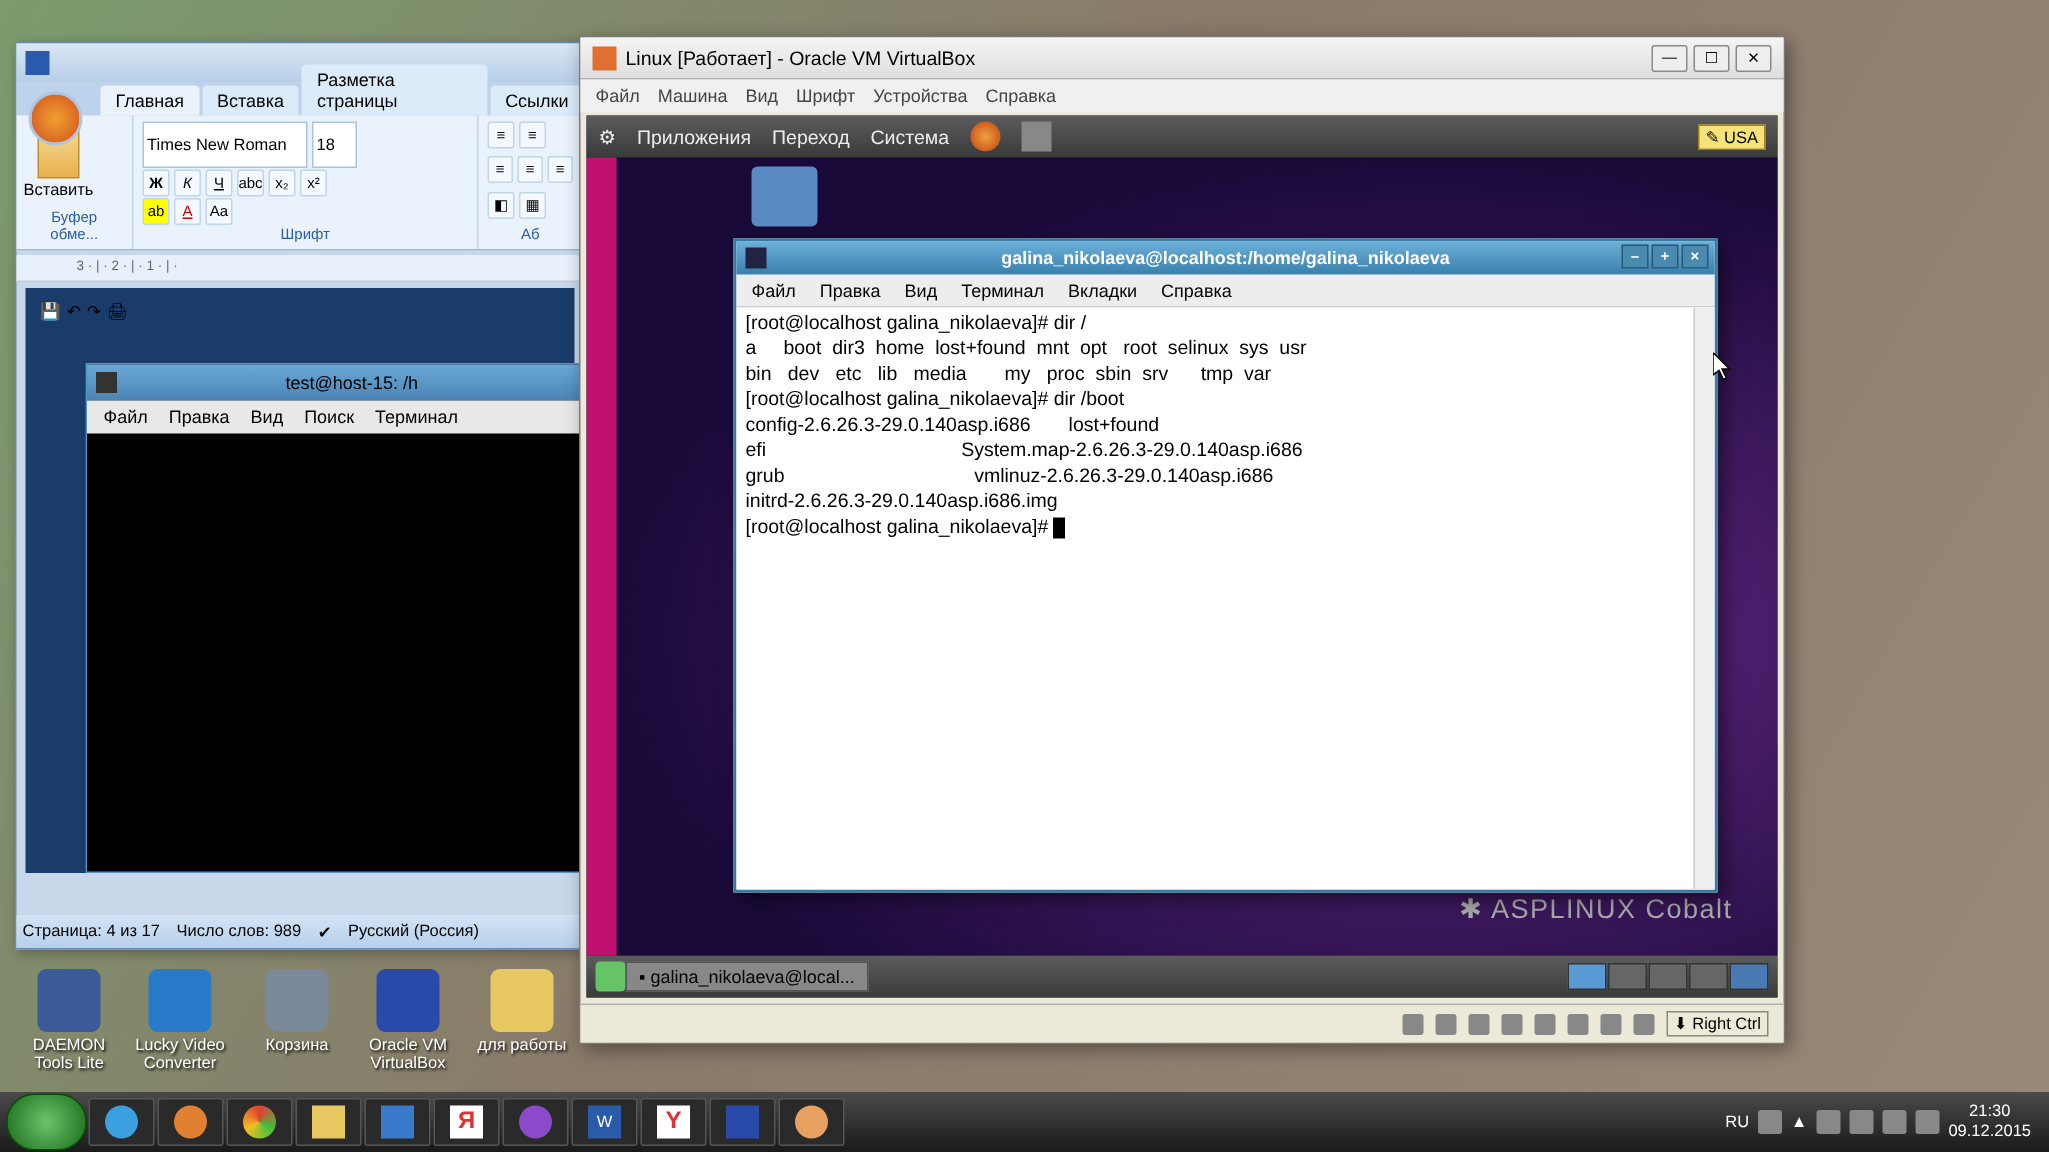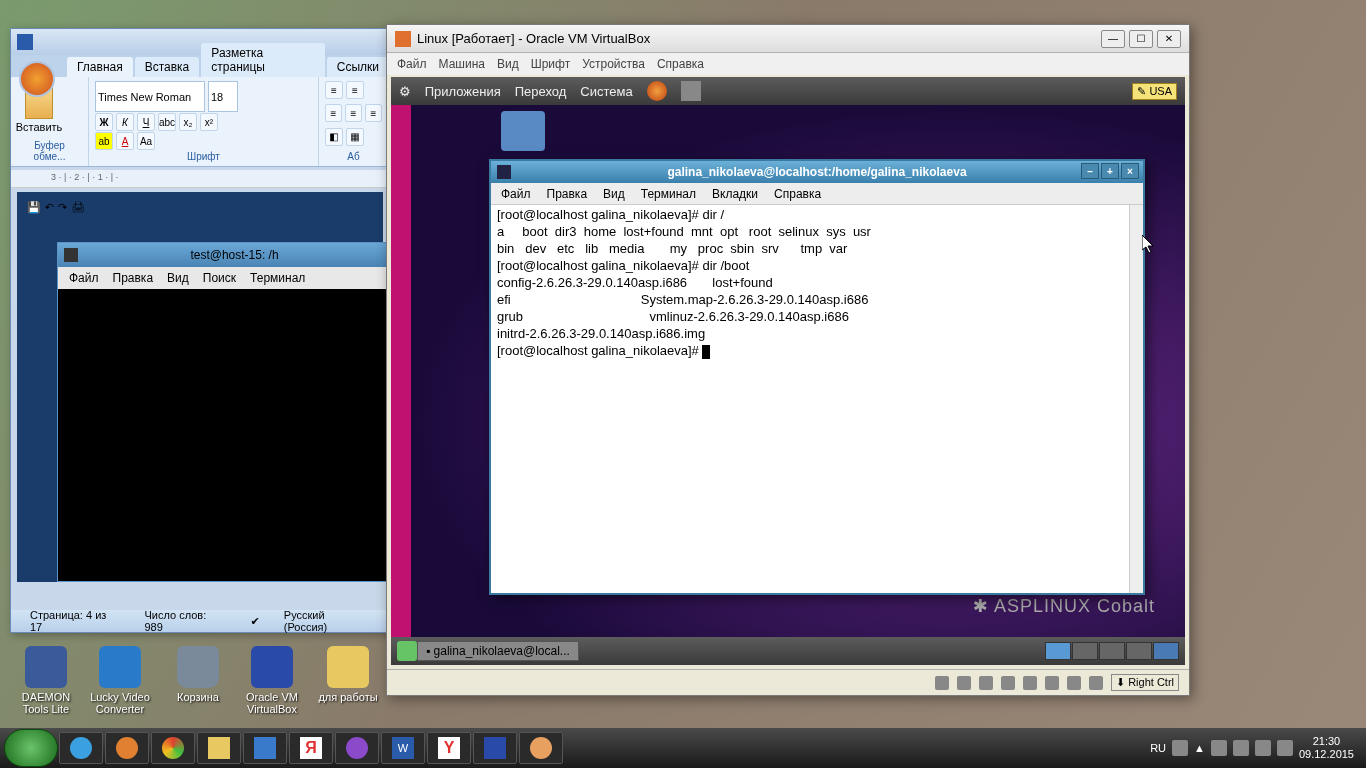--- a/index.html
+++ b/index.html
@@ -18,21 +18,21 @@
 .rib-group { border-right:1px solid #c0d4ea; padding:4px 6px; display:flex; flex-direction:column; justify-content:space-between; }
 .rib-label { font-size:10px; text-align:center; color:#2a5da0; }
 .rib-row { display:flex; gap:3px; align-items:center; }
 .rib-btn { width:18px; height:18px; background:#f4f9ff; border:1px solid #c0d4ea; border-radius:2px; font-size:10px; display:flex; align-items:center; justify-content:center; }
 .font-sel { height:31px; border:1px solid #a9c3e3; font-size:11px; padding:0 2px; background:#fff; }
 .paste-btn { width:44px; height:56px; display:flex; flex-direction:column; align-items:center; justify-content:center; gap:2px; }
 .paste-ico { width:28px; height:34px; background:linear-gradient(#f7d98f,#e8b050); border:1px solid #c09030; }
 .word-qat { position:absolute; left:16px; top:172px; height:20px; display:flex; gap:4px; font-size:11px; }
 .word-ruler { height:18px; background:#e8f0fa; border-bottom:1px solid #ccc; margin-top:3px; font-size:9px; color:#666; padding:2px 40px; }
 .word-doc { background:#1a3c6a; height:390px; margin:4px 6px; padding:12px; }
-.word-status { position:absolute; bottom:0; left:0; right:0; height:22px; background:linear-gradient(#d2e4f5,#b8d0ea); display:flex; align-items:center; font-size:11px; padding:0 19px; gap:24px; }
+.word-status { position:absolute; bottom:0; left:0; right:0; height:22px; background:linear-gradient(#d2e4f5,#b8d0ea); display:flex; align-items:center; font-size:11px; padding:0 4px; gap:11px; }
 
 
 .term1 { position:absolute; left:57px; top:242px; width:335px; height:340px; background:#000; border:1px solid #5a94c7; }
 .term1-title { height:24px; background:linear-gradient(#6aa8d8,#4a84b4); color:#000; font-size:12px; display:flex; align-items:center; padding:0 6px; gap:6px; }
 .term1-menu { height:22px; background:#e8e8e8; font-size:12px; display:flex; gap:4px; align-items:center; padding:0 6px; }
 .term1-menu span { padding:1px 5px; }
 .term1-body { padding:4px 6px; font-family:"Courier New",monospace; font-size:12px; color:#54f454; line-height:1.25; white-space:pre; }
 .cursor-g{display:inline-block;width:7px;height:12px;background:#54f454;vertical-align:text-bottom;}
 
 

